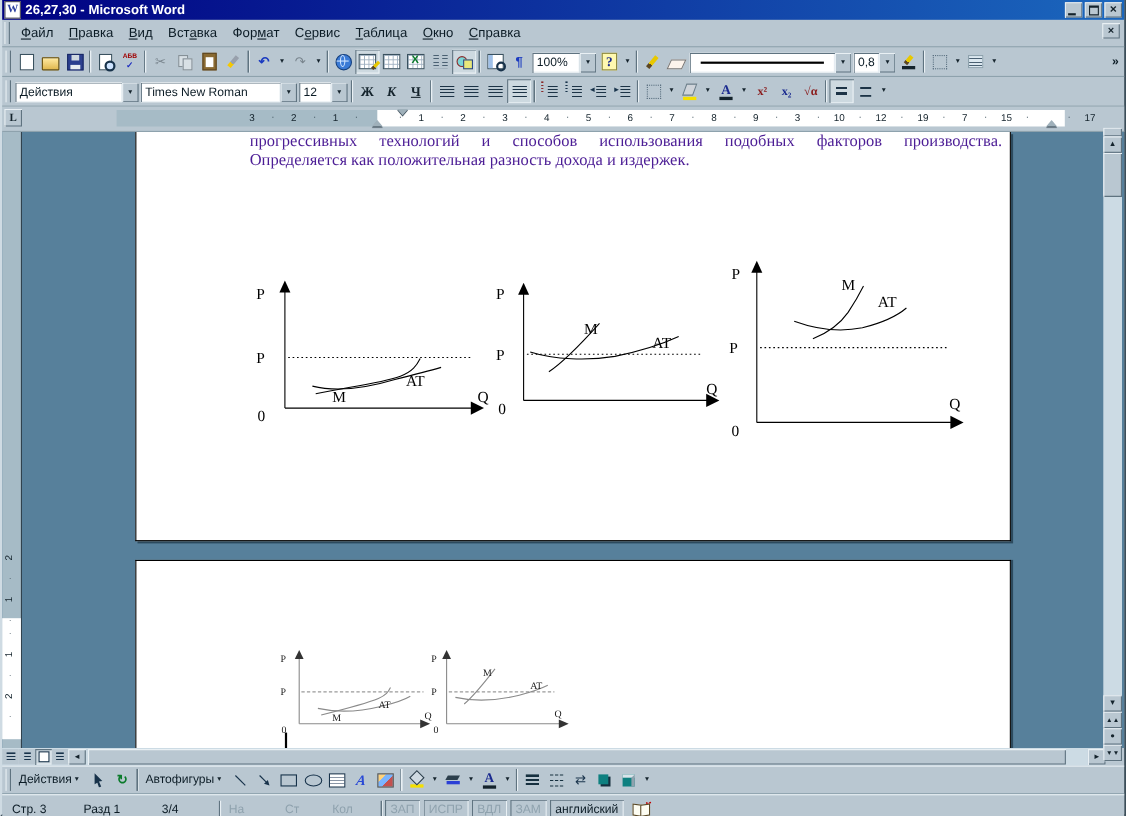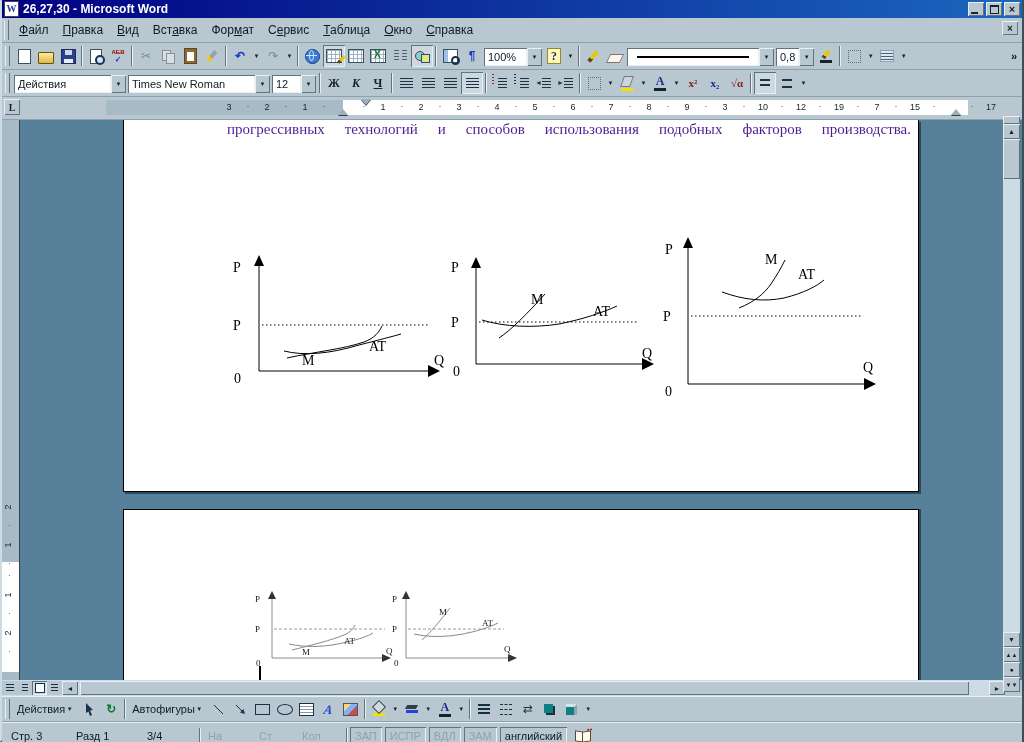--- a/index.html
+++ b/index.html
@@ -448,20 +448,21 @@
           <span class="vdot" style="top: 489px;">·</span>
           <span class="vnum" style="top: 508px;">2</span>
           <span class="vdot" style="top: 527px;">·</span>
         </div>
     </div>
     <div class="viewport">
 
       <div class="page page1">
         <div class="doc-text">
           <div class="jline">прогрессивных технологий и способов использования подобных факторов производства.</div>
+          <div>Определяется как положительная разность дохода и издержек.</div>
         </div>
 
         <svg class="dsvg" style="left:105px;top:132px" width="225" height="140">
           <line x1="30" y1="12" x2="30" y2="119" stroke="#000"></line>
           <polygon points="30,3 25,14 35,14" fill="#000"></polygon>
           <line x1="30" y1="119" x2="202" y2="119" stroke="#000"></line>
           <polygon points="211,119 199,113 199,125" fill="#000"></polygon>
           <line x1="33" y1="73" x2="200" y2="73" stroke="#000" stroke-dasharray="1.5 2.5"></line>
           <path d="M55,99 C75,104 100,102 130,93 C150,88 165,84 172,82" fill="none" stroke="#000"></path>
           <path d="M58,106 C85,100 115,97 135,90 C146,86 150,80 153,74" fill="none" stroke="#000"></path>

